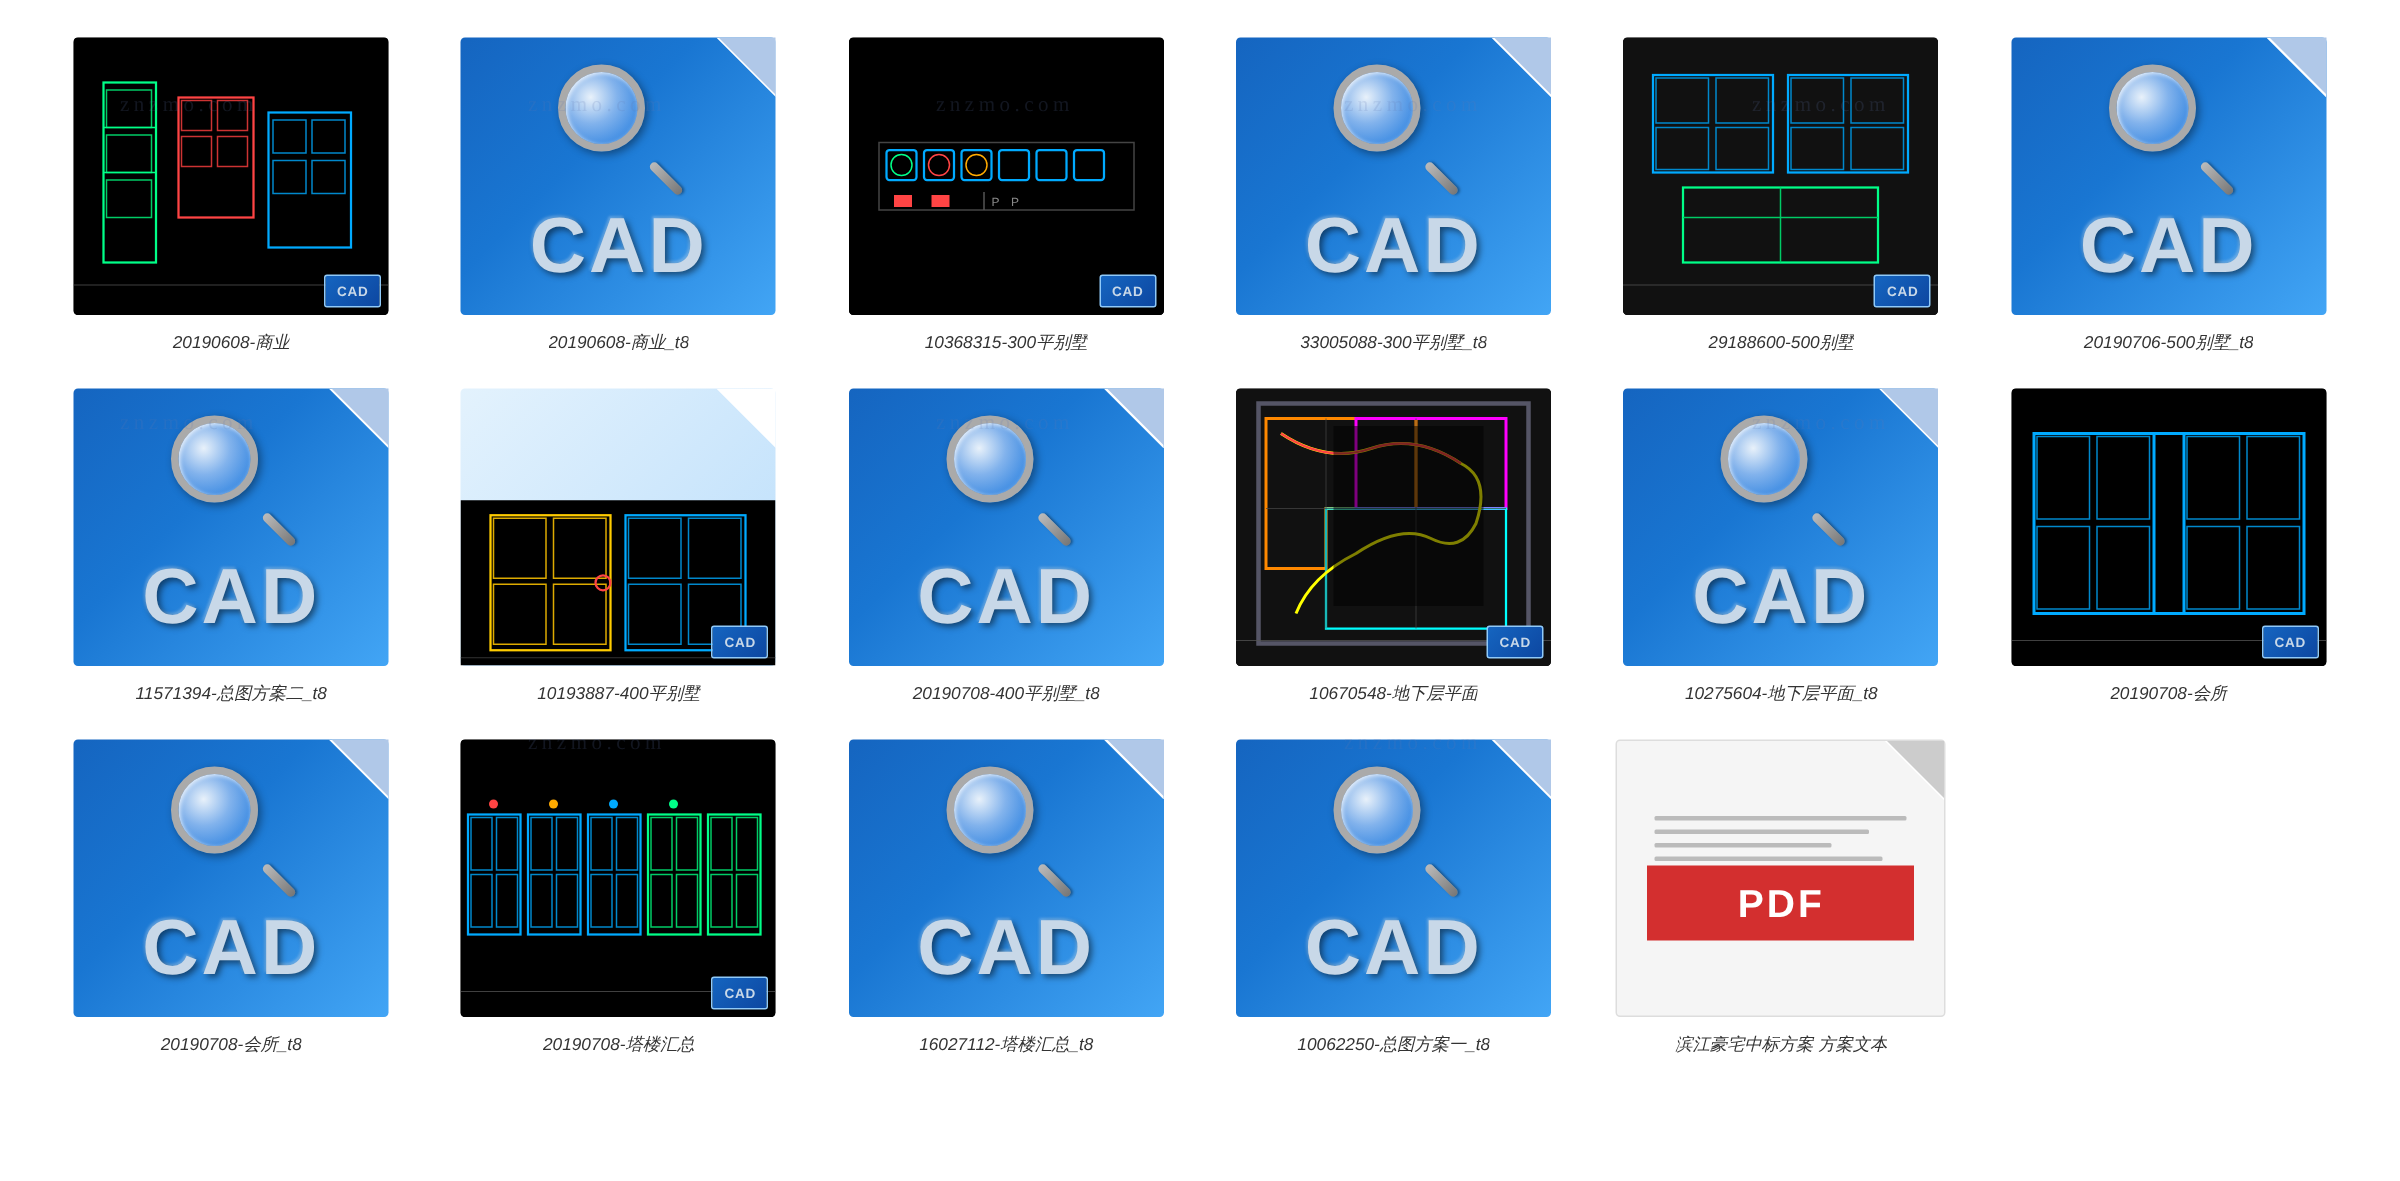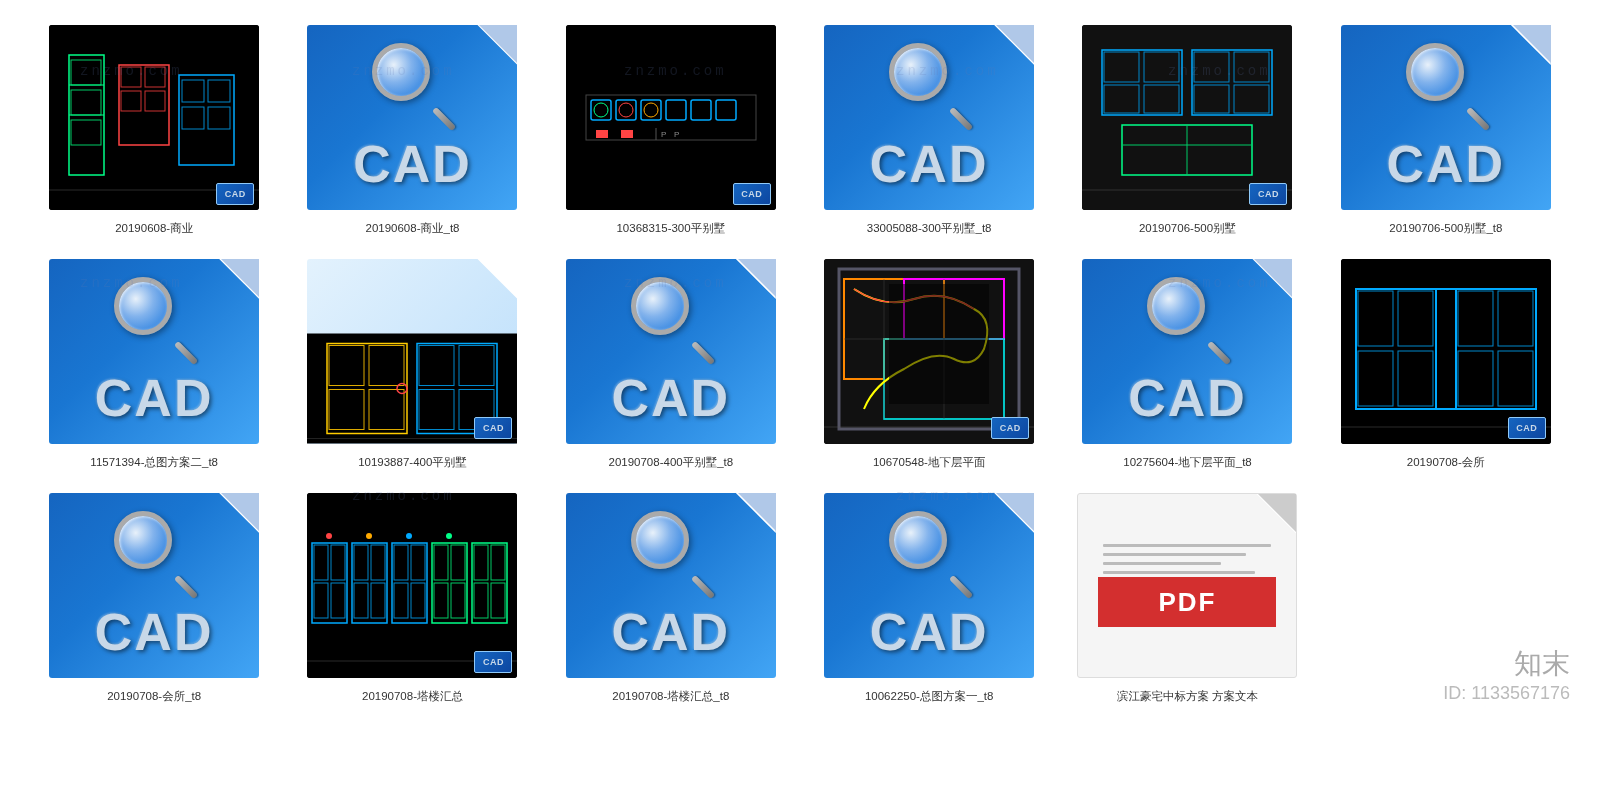--- a/index.html
+++ b/index.html
@@ -255,20 +255,21 @@
 
     .file-label {
       margin-top: 6px;
       font-size: 11.5px;
       color: #333;
       text-align: left;
       max-width: 220px;
       white-space: nowrap;
       overflow: hidden;
       text-overflow: ellipsis;
+      font-style: italic;
     }
 
     
     .brand-watermark {
       position: fixed;
       bottom: 20px;
       right: 30px;
       color: #999;
       font-size: 28px;
       font-family: 'SimSun', Arial, sans-serif;
@@ -293,21 +294,21 @@
       top: 0; left: 0; width: 100%; height: 100%;
       pointer-events: none;
       z-index: 50;
       overflow: hidden;
     }
 
     .wm-item {
       position: absolute;
       font-size: 14px;
       color: rgba(100,120,180,0.18);
-      font-family: Liberation Mono, monospace;
+      font-family: Liberation Serif, serif;
       white-space: nowrap;
       letter-spacing: 3px;
     }
 
     
     .thumb-svg {
       width: 100%;
       height: 100%;
     }
   </style>
@@ -430,21 +431,21 @@
           <rect x="112" y="60" width="35" height="28" fill="none" stroke="#0088cc" stroke-width="1"></rect>
           <rect x="152" y="60" width="35" height="28" fill="none" stroke="#0088cc" stroke-width="1"></rect>
           <rect x="40" y="100" width="130" height="50" fill="none" stroke="#00ff88" stroke-width="1.5"></rect>
           <line x1="40" y1="120" x2="170" y2="120" stroke="#00cc66" stroke-width="1"></line>
           <line x1="105" y1="100" x2="105" y2="150" stroke="#00cc66" stroke-width="1"></line>
           <line x1="0" y1="165" x2="210" y2="165" stroke="#555" stroke-width="0.5"></line>
         </svg>
         <div class="cad-badge">CAD</div>
       </div>
     </div>
-    <div class="file-label">20190706-500别墅</div>
+    <div class="file-label">29188600-500别墅</div>
   </div>
 
   <div class="file-item">
     <div class="icon-wrapper">
       <div class="cad-icon">
         <div class="magnifier">
           <div class="magnifier-circle"></div>
           <div class="magnifier-handle"></div>
         </div>
         <div class="cad-text">CAD</div>
@@ -637,21 +638,21 @@
   <div class="file-item">
     <div class="icon-wrapper">
       <div class="cad-icon">
         <div class="magnifier">
           <div class="magnifier-circle"></div>
           <div class="magnifier-handle"></div>
         </div>
         <div class="cad-text">CAD</div>
       </div>
     </div>
-    <div class="file-label">20190708-塔楼汇总_t8</div>
+    <div class="file-label">16027112-塔楼汇总_t8</div>
   </div>
 
   <div class="file-item">
     <div class="icon-wrapper">
       <div class="cad-icon">
         <div class="magnifier">
           <div class="magnifier-circle"></div>
           <div class="magnifier-handle"></div>
         </div>
         <div class="cad-text">CAD</div>
@@ -670,20 +671,14 @@
           <div class="pdf-line"></div>
         </div>
         <div class="pdf-red-bar">
           <span>PDF</span>
         </div>
       </div>
     </div>
     <div class="file-label">滨江豪宅中标方案 方案文本</div>
   </div>
 
-  <div class="file-item" style="justify-content:flex-end;align-items:flex-end;">
-    <div class="brand-watermark" style="position:relative;bottom:auto;right:auto;text-align:right;">
-      <div class="brand-name">知末</div>
-      <div class="brand-id">ID: 1133567176</div>
-    </div>
-  </div>
 
 </div>
 
 </body></html>

